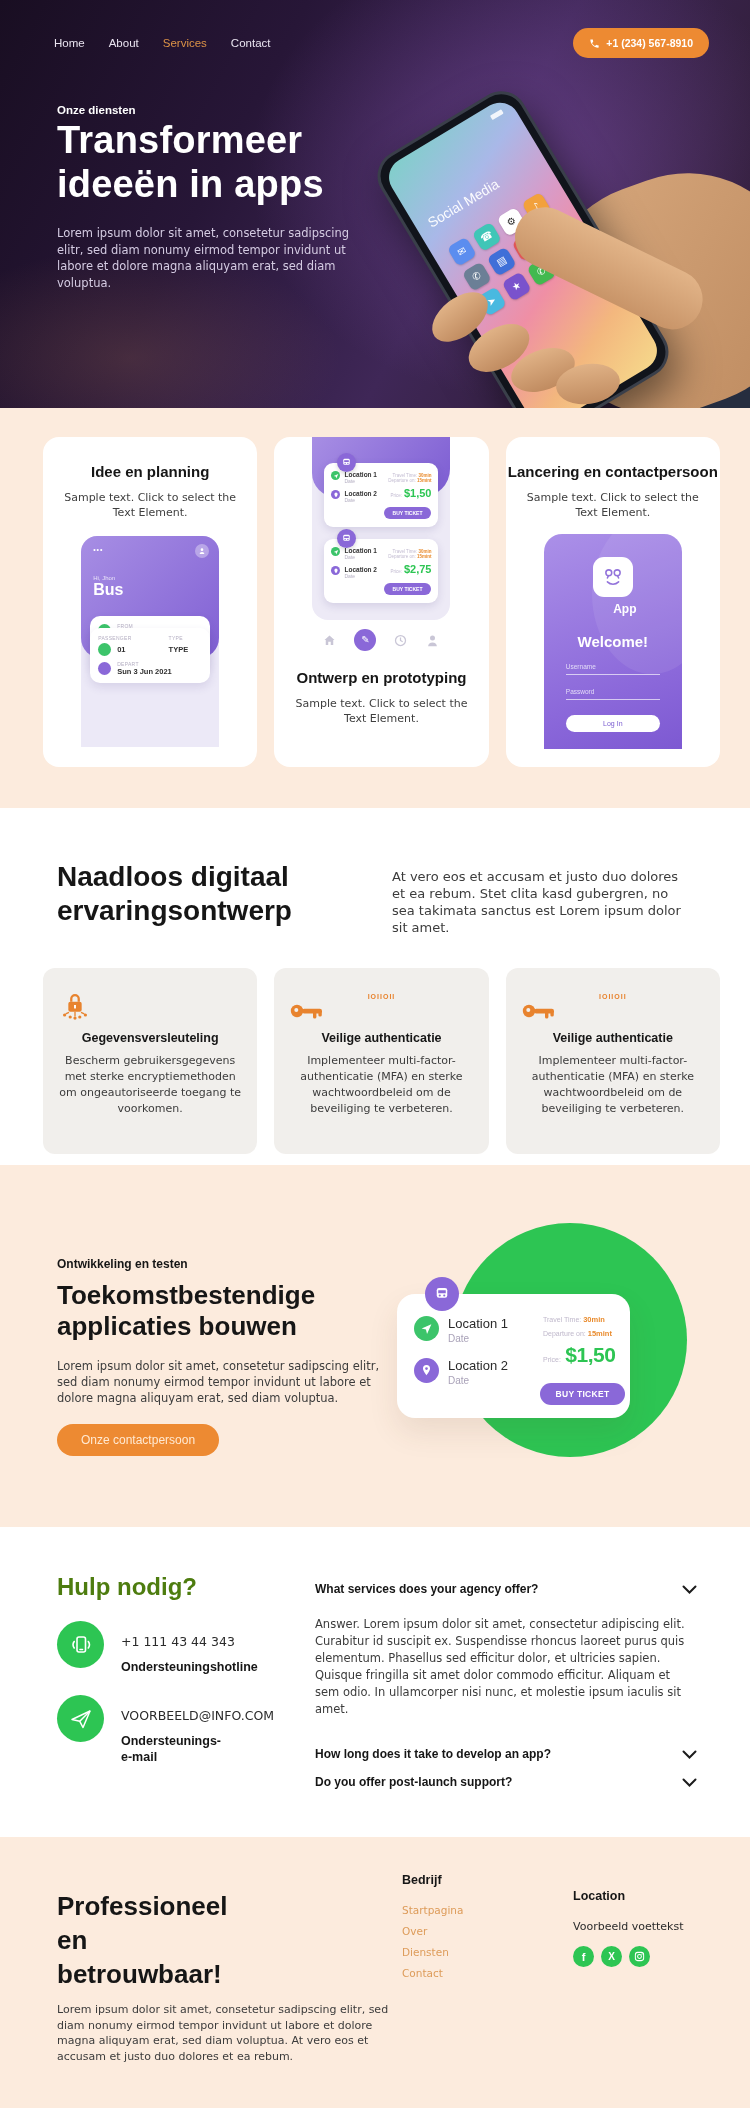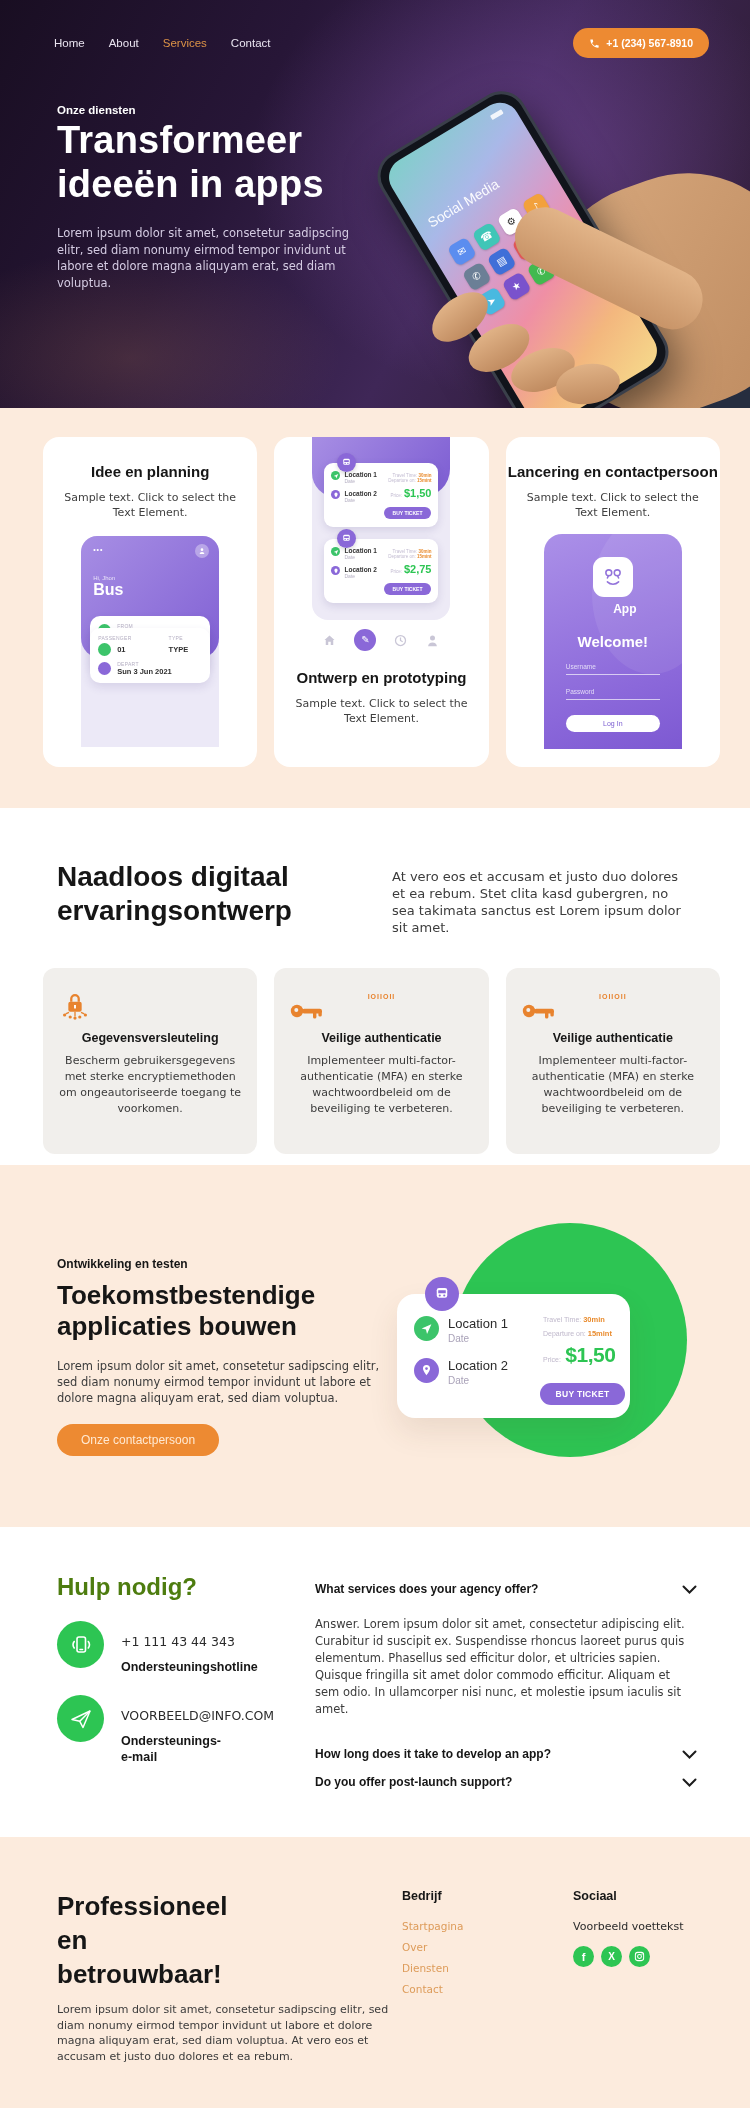--- a/index.html
+++ b/index.html
@@ -163,21 +163,21 @@
   .q-row { display:flex; justify-content:space-between; align-items:center; cursor:pointer; }
   .q-row h5 { font-size:12px; font-weight:bold; color:#161616; }
   .answer { margin-top:20px; font-size:11.5px; line-height:17px; color:#3c3c3c; }
   .q2 { margin-top:29px; } .q3 { margin-top:14px; }
 
   
   .footer { height:286px; background:#fcebdd; position:relative; }
   .foot-title { position:absolute; left:57px; top:52px; font-size:26px; line-height:34px; font-weight:bold; color:#161616; white-space:pre-line; }
   .foot-p { position:absolute; left:57px; top:165px; width:340px; font-size:11px; line-height:15.5px; color:#3c3c3c; }
   .foot-col h5 { font-size:12.5px; font-weight:bold; color:#161616; }
-  .col-company { position:absolute; left:402px; top:52px; }
+  .col-company { position:absolute; left:402px; top:36px; }
   .col-company a { display:block; margin-top:9px; font-size:10.5px; color:#dd9b59; text-decoration:none; font-family:"DejaVu Sans", sans-serif; }
   .col-company a:first-of-type { margin-top:17px; }
   .col-social { position:absolute; left:573px; top:52px; }
   .social-txt { margin-top:17px; font-size:11px; color:#2b2b2b; font-family:"DejaVu Sans", sans-serif; }
   .social-row { margin-top:13px; display:flex; gap:7px; }
   .soc { width:21px; height:21px; border-radius:50%; background:#2dc553; color:#fff; display:flex; align-items:center; justify-content:center;
     font-size:11px; font-weight:bold; cursor:pointer; }
   .soc svg { width:11px; height:11px; }
 </style>
 </head>
@@ -604,21 +604,21 @@
 
     <div class="foot-col col-company">
       <h5>Bedrijf</h5>
       <a href="#">Startpagina</a>
       <a href="#">Over</a>
       <a href="#">Diensten</a>
       <a href="#">Contact</a>
     </div>
 
     <div class="foot-col col-social">
-      <h5>Sociaal</h5>
+      <h5>Location</h5>
       <div class="social-txt">Voorbeeld voettekst</div>
       <div class="social-row">
         <span class="soc">f</span>
         <span class="soc" style="font-size:10px">X</span>
         <span class="soc">
           <svg viewBox="0 0 24 24" fill="none" stroke="#fff" stroke-width="2.2">
               <rect x="3" y="3" width="18" height="18" rx="5"></rect>
               <circle cx="12" cy="12" r="4.2"></circle>
               <circle cx="17.4" cy="6.6" r="1.4" fill="#fff" stroke="none"></circle>
             </svg>

